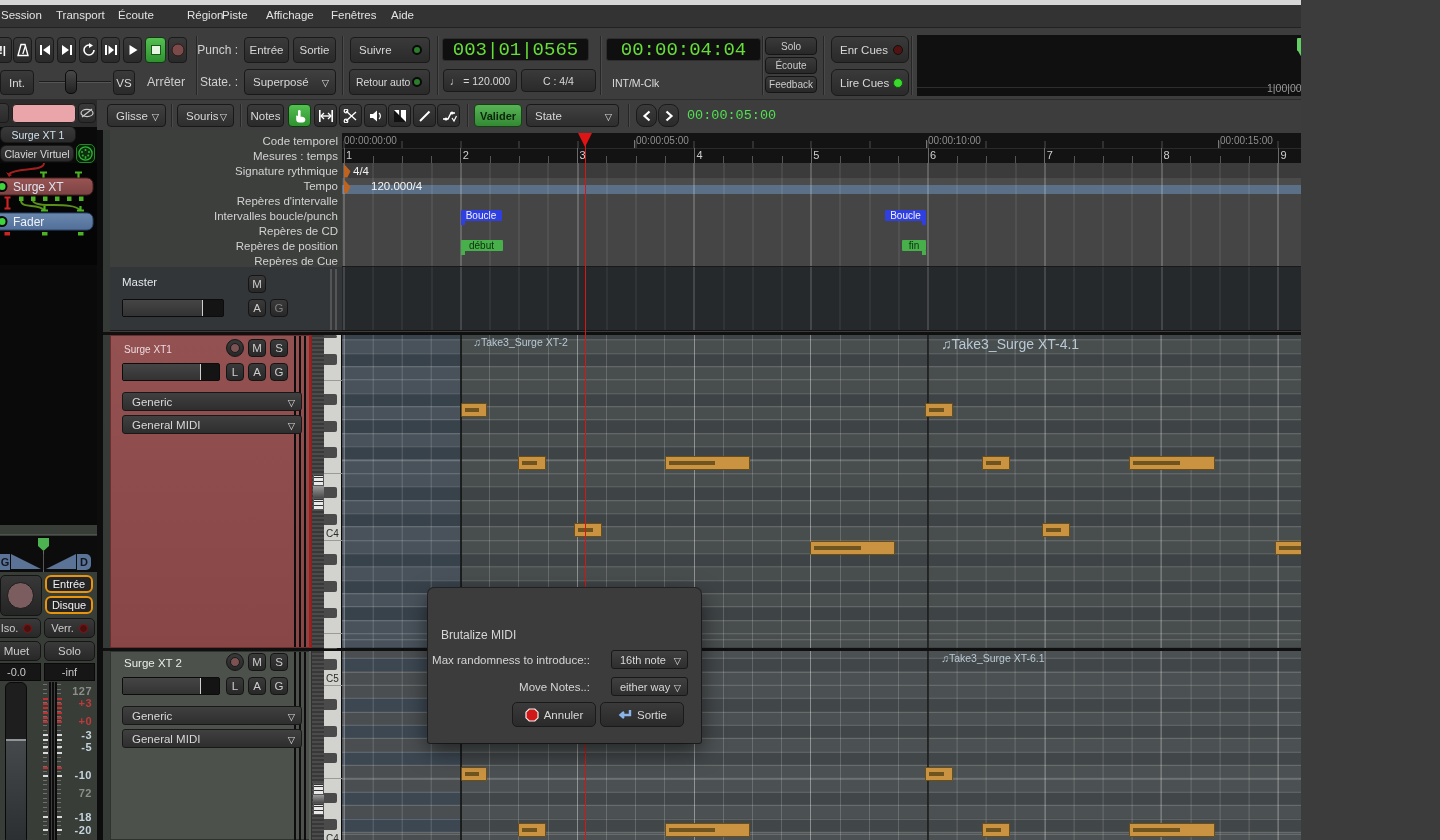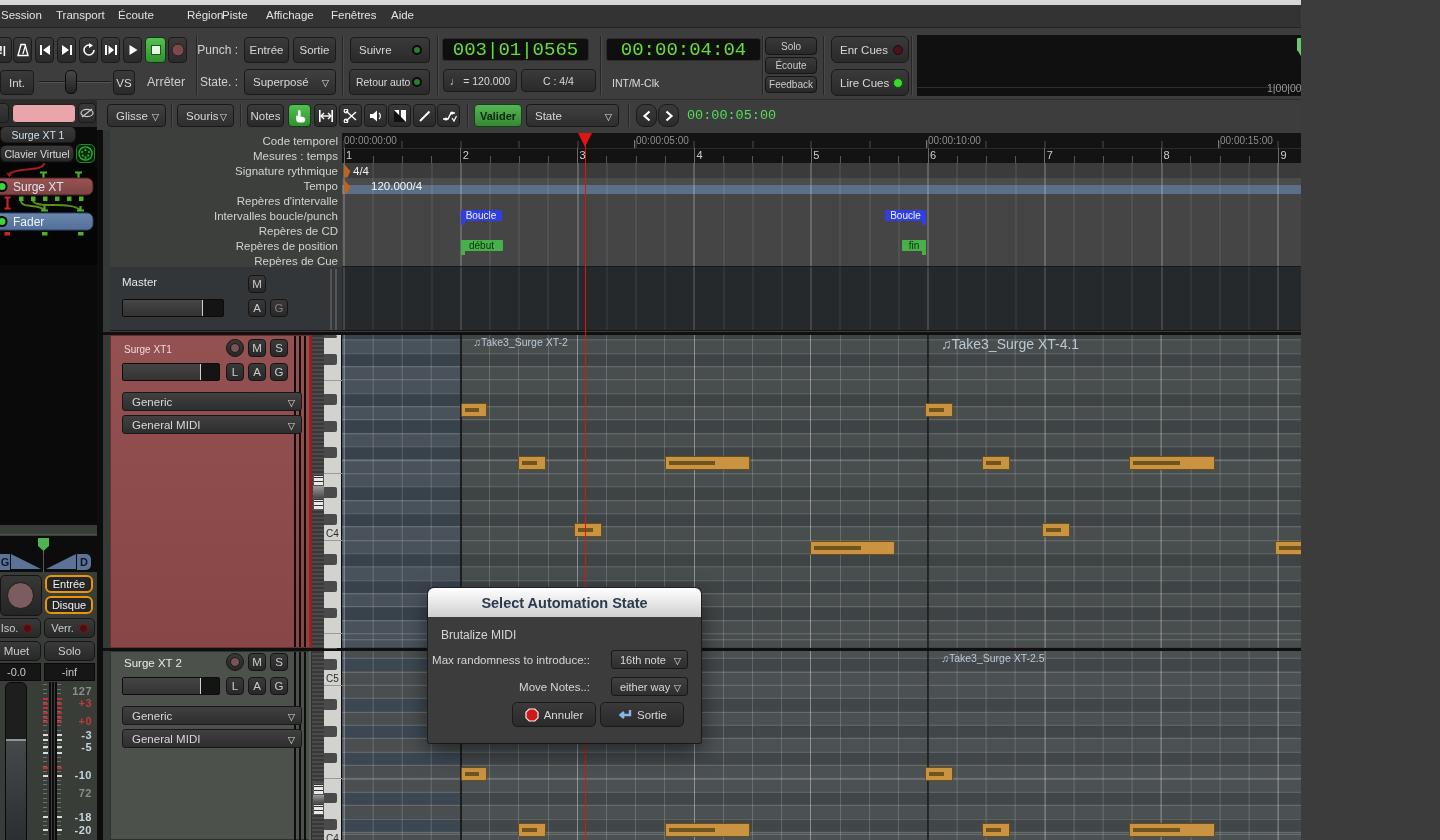--- a/index.html
+++ b/index.html
@@ -447,21 +447,21 @@
 <div class="abs" style="left:460.3px;top:335.0px;width:1px;height:313.0px;background:rgba(15,15,15,0.45)"></div>
 <div class="abs" style="left:1393.9px;top:335.0px;width:1px;height:313.0px;background:rgba(15,15,15,0.45)"></div>
 <div class="abs" style="left:460.3px;top:651.0px;width:1px;height:189.0px;background:rgba(15,15,15,0.45)"></div>
 <div class="abs" style="left:1393.9px;top:651.0px;width:1px;height:189.0px;background:rgba(15,15,15,0.45)"></div>
 <div class="abs" style="left:459.8px;top:335.0px;width:2px;height:313.0px;background:rgba(12,12,12,0.75)"></div>
 <div class="abs" style="left:459.8px;top:651.0px;width:2px;height:189.0px;background:rgba(12,12,12,0.75)"></div>
 <div class="abs" style="left:926.6px;top:335.0px;width:2px;height:313.0px;background:rgba(12,12,12,0.75)"></div>
 <div class="abs" style="left:926.6px;top:651.0px;width:2px;height:189.0px;background:rgba(12,12,12,0.75)"></div>
 <div class="abs" style="left:473px;top:336px;font-size:10.5px;color:#b9c9d4">♫Take3_Surge XT-2</div>
 <div class="abs" style="left:941px;top:336px;font-size:14px;color:#b9c9d4">♫Take3_Surge XT-4.1</div>
-<div class="abs" style="left:941px;top:651.5px;font-size:10.5px;color:#b9c9d4">♫Take3_Surge XT-2.5</div>
+<div class="abs" style="left:941px;top:651.5px;font-size:10.5px;color:#b9c9d4">♫Take3_Surge XT-6.1</div>
 <div class="abs" style="left:103px;top:648.0px;width:1337px;height:3.0px;background:#101010"></div>
 <div class="abs" style="left:103px;top:331.5px;width:1337px;height:3.5px;background:#101010"></div>
 <div class="abs" style="left:460.5px;top:403px;width:26.5px;height:14px;background:#c99342;border:1px solid #6a4e1a;border-radius:1px"></div>
 <div class="abs" style="left:464.5px;top:408px;width:14.575000000000001px;height:3.5px;background:#6f5420"></div>
 <div class="abs" style="left:925px;top:403px;width:28px;height:14px;background:#c99342;border:1px solid #6a4e1a;border-radius:1px"></div>
 <div class="abs" style="left:929px;top:408px;width:15.400000000000002px;height:3.5px;background:#6f5420"></div>
 <div class="abs" style="left:518px;top:456px;width:27.5px;height:14px;background:#c99342;border:1px solid #6a4e1a;border-radius:1px"></div>
 <div class="abs" style="left:522px;top:461px;width:15.125000000000002px;height:3.5px;background:#6f5420"></div>
 <div class="abs" style="left:665px;top:456px;width:84.5px;height:14px;background:#c99342;border:1px solid #6a4e1a;border-radius:1px"></div>
 <div class="abs" style="left:669px;top:461px;width:46.475px;height:3.5px;background:#6f5420"></div>
@@ -710,21 +710,20 @@
 <div class="abs" style="left:62px;top:685px;width:30px;text-align:right;font-size:11px;font-weight:bold;color:#8a8f8a;letter-spacing:0.5px">127</div>
 <div class="abs" style="left:62px;top:697px;width:30px;text-align:right;font-size:11px;font-weight:bold;color:#c03a3a;letter-spacing:0.5px">+3</div>
 <div class="abs" style="left:62px;top:715px;width:30px;text-align:right;font-size:11px;font-weight:bold;color:#c03a3a;letter-spacing:0.5px">+0</div>
 <div class="abs" style="left:62px;top:729px;width:30px;text-align:right;font-size:11px;font-weight:bold;color:#c6d4de;letter-spacing:0.5px">-3</div>
 <div class="abs" style="left:62px;top:741px;width:30px;text-align:right;font-size:11px;font-weight:bold;color:#c6d4de;letter-spacing:0.5px">-5</div>
 <div class="abs" style="left:62px;top:769px;width:30px;text-align:right;font-size:11px;font-weight:bold;color:#c6d4de;letter-spacing:0.5px">-10</div>
 <div class="abs" style="left:62px;top:787px;width:30px;text-align:right;font-size:11px;font-weight:bold;color:#8a8f8a;letter-spacing:0.5px">72</div>
 <div class="abs" style="left:62px;top:811px;width:30px;text-align:right;font-size:11px;font-weight:bold;color:#c6d4de;letter-spacing:0.5px">-18</div>
 <div class="abs" style="left:62px;top:824px;width:30px;text-align:right;font-size:11px;font-weight:bold;color:#c6d4de;letter-spacing:0.5px">-20</div>
 <div class="abs" style="left:428px;top:588px;width:273px;height:155px;background:#3c3c3c;border-radius:6px 6px 2px 2px;box-shadow:0 8px 22px rgba(0,0,0,0.55),0 0 0 1px #262626"></div>
-<div class="abs" style="left:428px;top:588px;width:273px;height:29px;background:linear-gradient(#ffffff,#cfcfcf);border-radius:6px 6px 0 0;display:flex;align-items:center;justify-content:center;color:#2b3a4e;font-weight:bold;font-size:14.5px">Select Automation State</div>
 <div class="abs" style="left:441px;top:628px;font-size:12px;color:#d6d6d6">Brutalize MIDI</div>
 <div class="abs" style="left:430px;top:654px;width:160px;text-align:right;font-size:11.5px;color:#d6d6d6;white-space:nowrap">Max randomness to introduce::</div>
 <div class="dd" style="left:611px;top:650px;width:77px;height:19px;border-radius:3px;font-size:11px">
       <span style="margin-left:8px">16th note</span>
       <span class="ar">▽</span>
     </div>
 <div class="abs" style="left:430px;top:681px;width:160px;text-align:right;font-size:11.5px;color:#d6d6d6;white-space:nowrap">Move Notes..:</div>
 <div class="dd" style="left:611px;top:677px;width:77px;height:19px;border-radius:3px;font-size:11px">
       <span style="margin-left:8px">either way</span>
       <span class="ar">▽</span>

